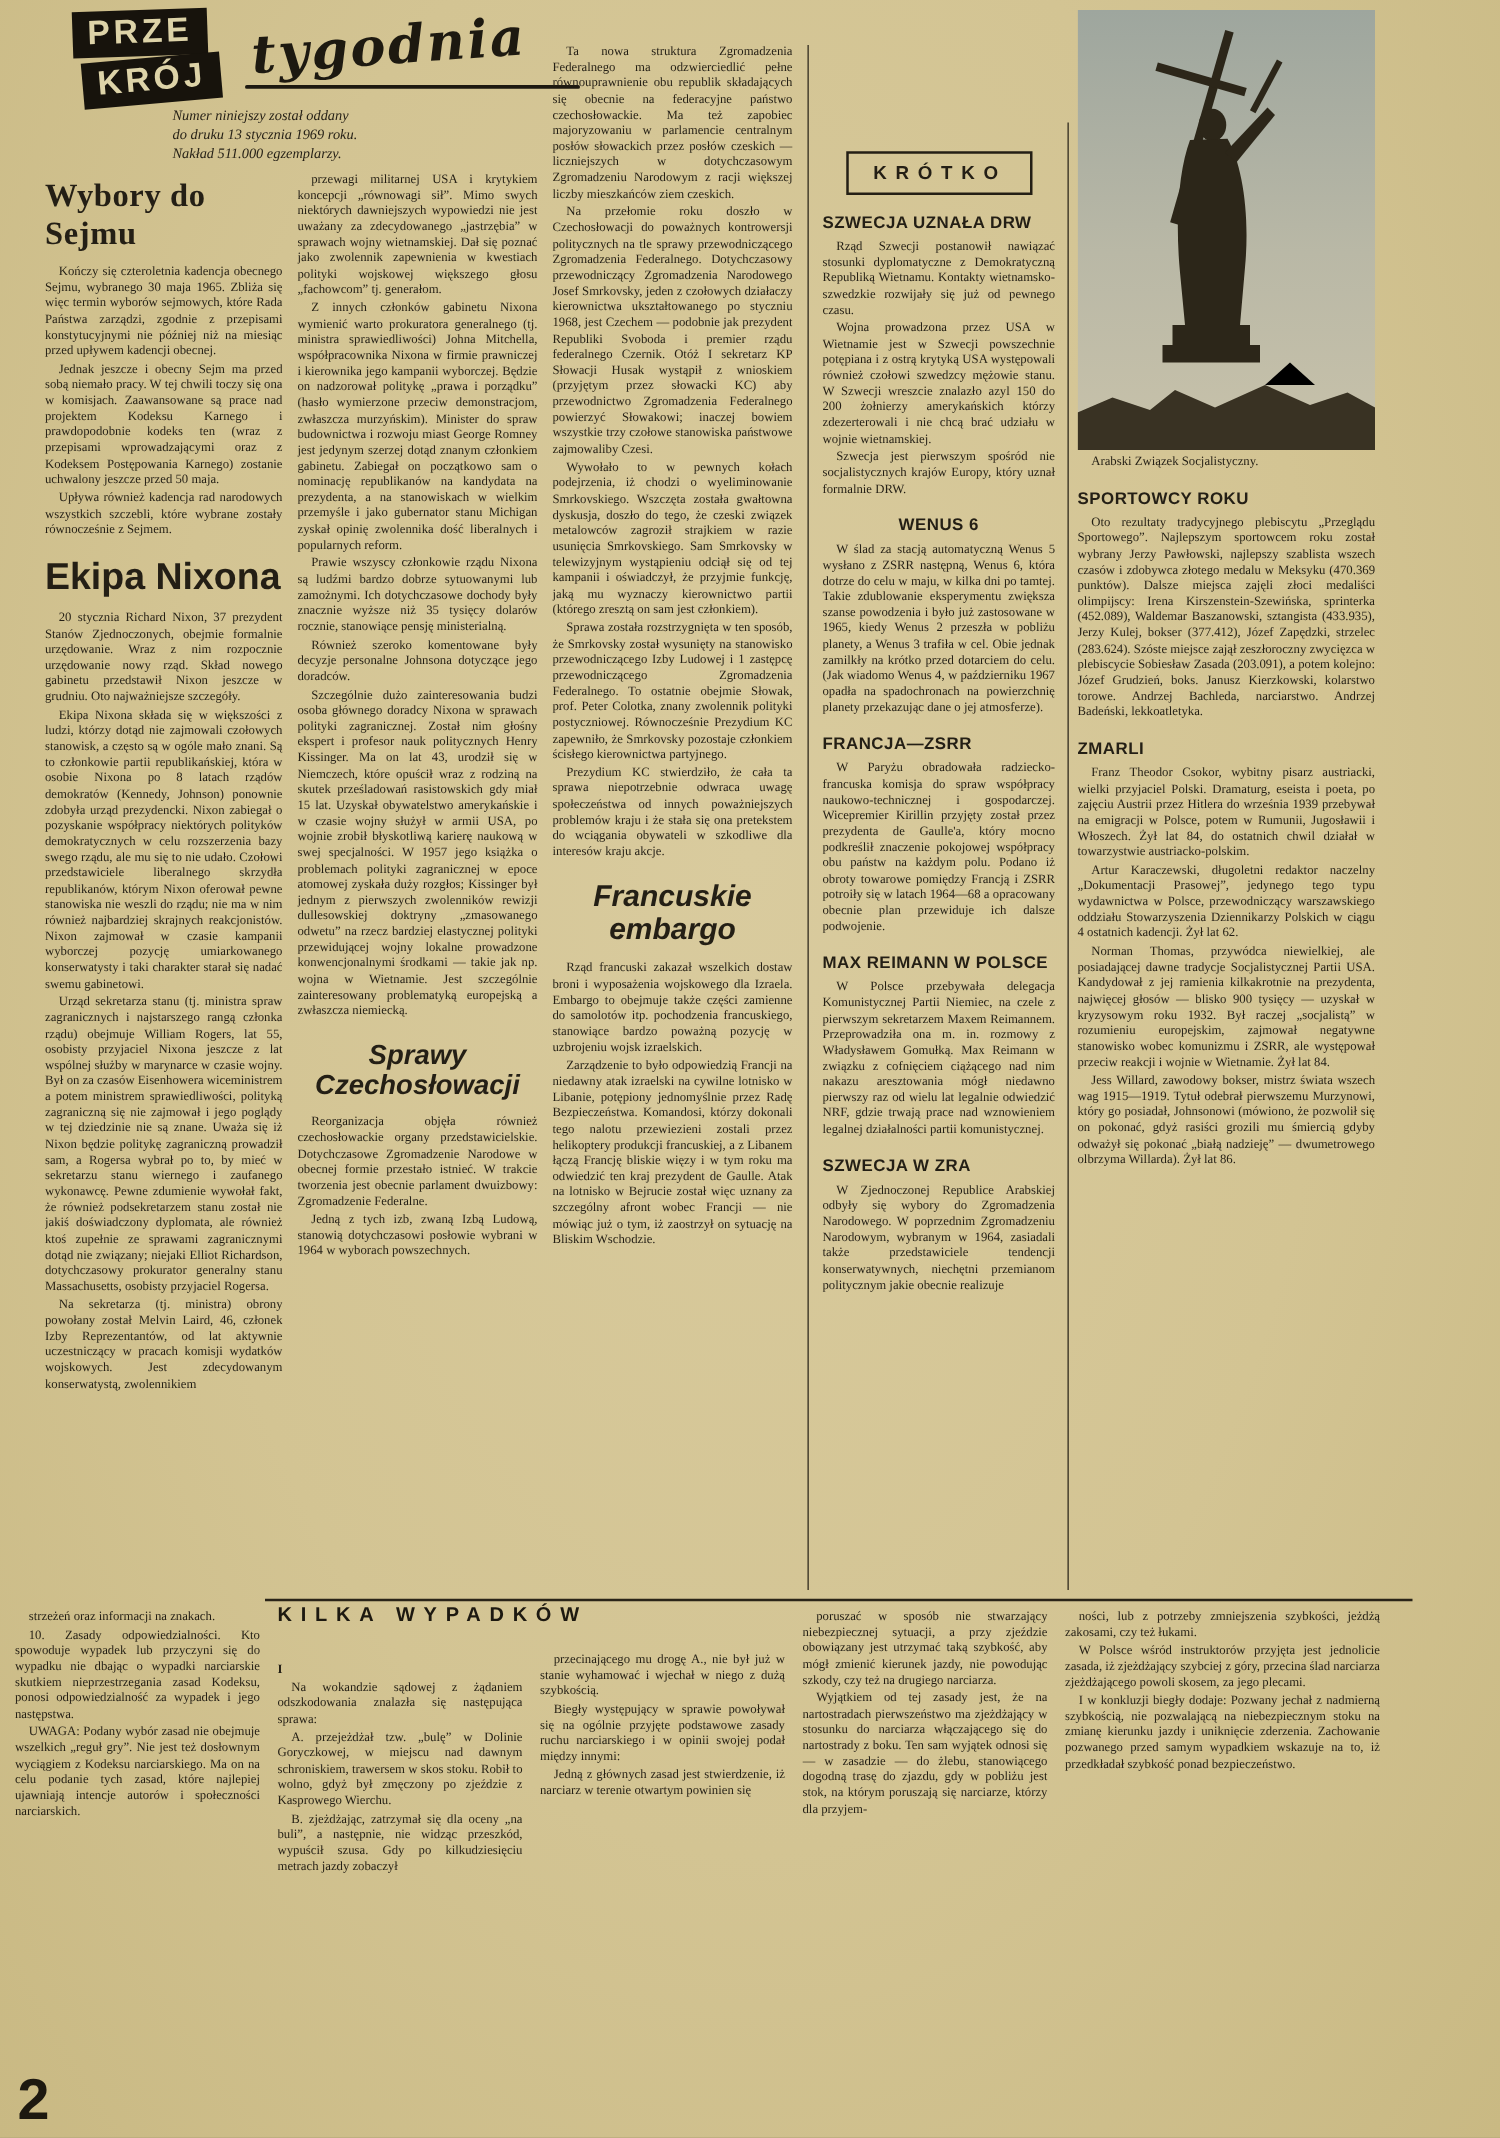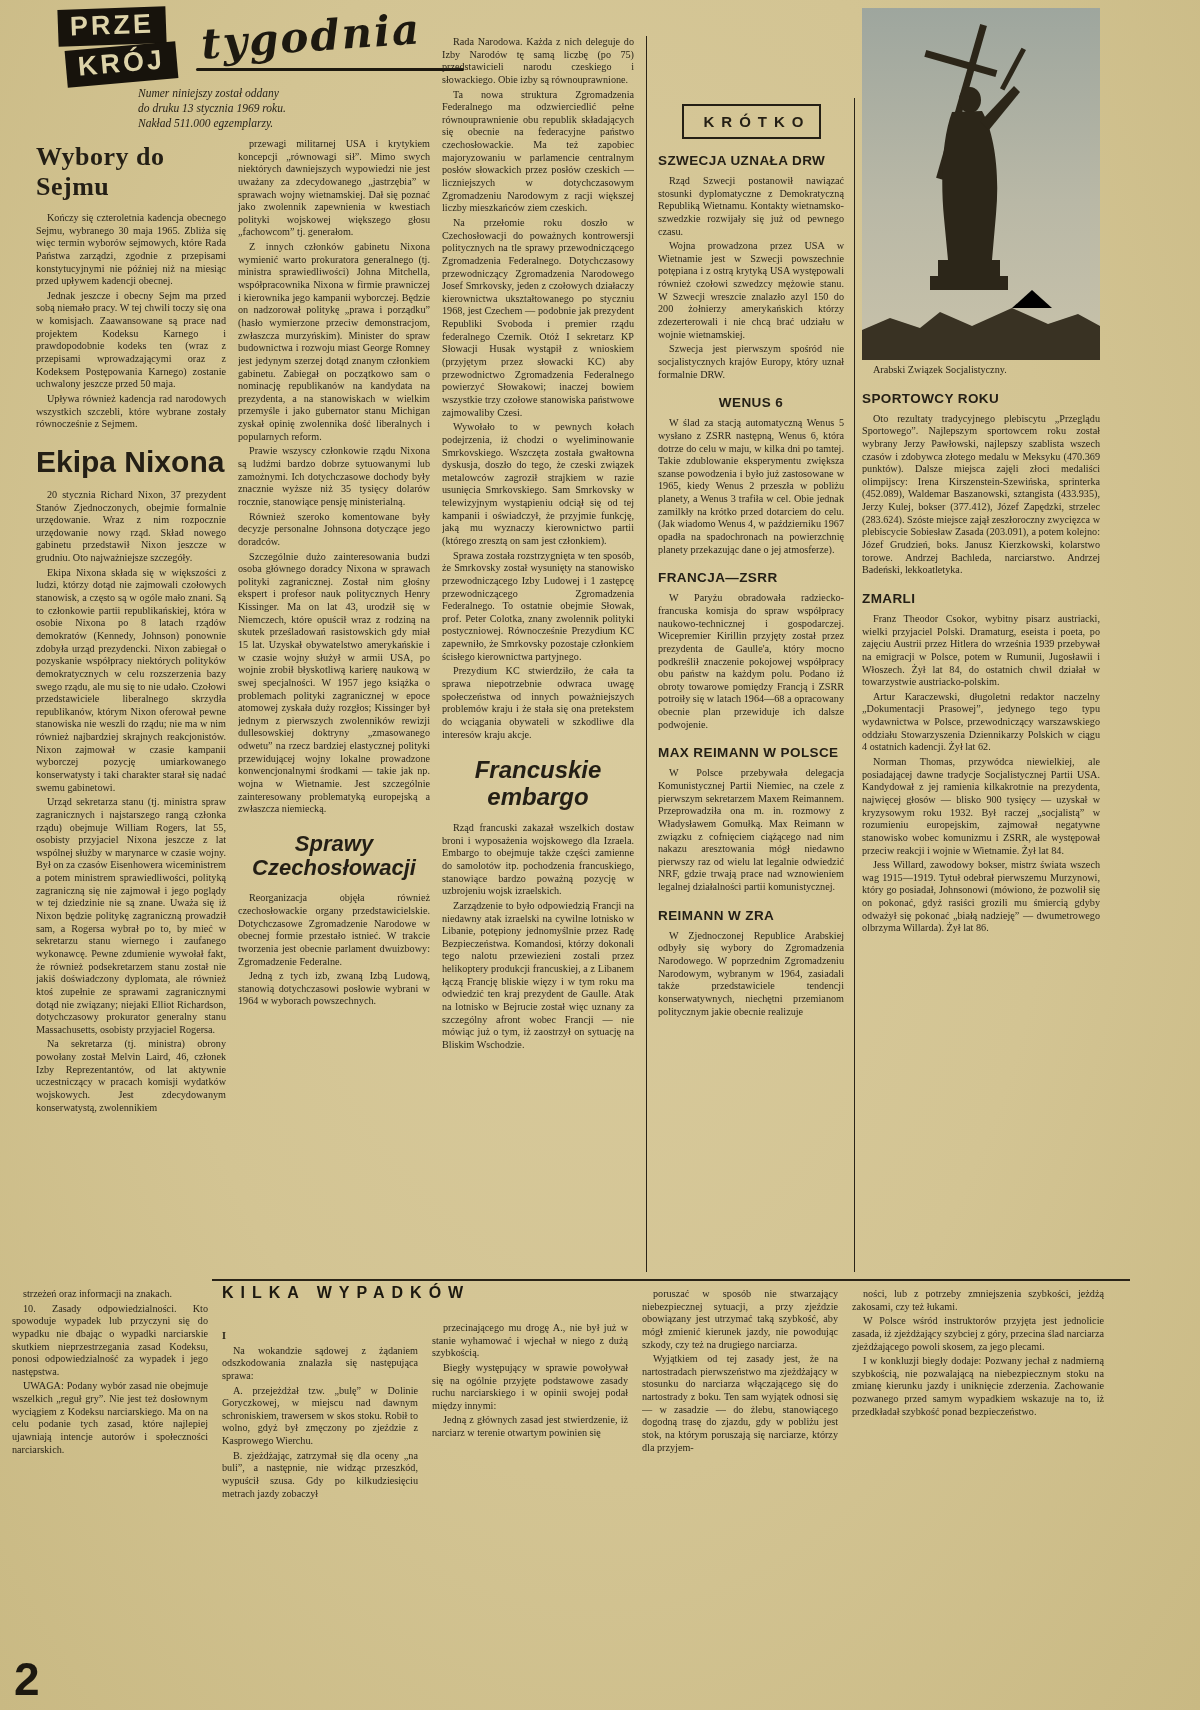--- a/index.html
+++ b/index.html
@@ -39,23 +39,23 @@
   .vrule1 { left:646px; top:36px; height:1236px; }
   .vrule2 { left:854px; top:98px; height:1174px; }
   .hrule-bottom { position:absolute; left:212px; top:1279px; width:918px; height:2px; background:#2a2418; }
   
   .hl-lg { font-family:Liberation Serif, serif; font-weight:bold; font-size:26px; letter-spacing:0.5px; margin:4px 0 10px; }
   .hl-xl { font-family:"Liberation Sans", sans-serif; font-weight:bold; font-size:30px; margin:14px 0 10px; }
   .hl-center { font-family:"Liberation Sans", sans-serif; font-weight:bold; font-size:22px; line-height:1.1; text-align:center; margin:16px 8px 12px;font-style:italic; }
   .hl-sm { font-family:"Liberation Sans", sans-serif; font-weight:bold; font-size:13.5px; letter-spacing:0.4px; margin:14px 0 7px; }
   .hl-sm.center { text-align:center; }
   .krotko-box {
-    border:2.5px solid #241f15; width:fit-content; margin:6px auto 6px;
+    border:2.5px solid #241f15; width:fit-content; margin:23px auto 6px;
     font-family:"Liberation Sans", sans-serif; font-weight:bold; font-size:15px;
-    letter-spacing:7px; padding:7px 8px 7px 20px;
+    letter-spacing:7px; padding:7px 18px 7px 20px;
   }
   
   .photo { width:238px; height:352px; display:block; }
   .caption { margin-top:4px; }
   
   .bcol { position:absolute; top:1288px; overflow:hidden; height:416px; }
   .bcol p { font-size:10.2px; line-height:1.24; text-align:justify; text-indent:11px; margin-bottom:2px; }
   .b1 { left:12px;  width:196px; }
   .b2 { left:222px; width:196px; top:1330px; height:374px; }
   .b3 { left:432px; width:196px; top:1322px; height:382px; }
@@ -119,21 +119,20 @@
       </div>
     <h2 class="hl-center">Sprawy Czechosłowacji</h2>
     <div class="body-text">
         <p>Reorganizacja objęła również czechosłowackie organy przedstawicielskie. Dotychczasowe Zgromadzenie Narodowe w obecnej formie przestało istnieć. W trakcie tworzenia jest obecnie parlament dwuizbowy: Zgromadzenie Federalne.</p>
         <p>Jedną z tych izb, zwaną Izbą Ludową, stanowią dotychczasowi posłowie wybrani w 1964 w wyborach powszechnych.</p>
       </div>
   </div>
 
   <div class="col col3">
     <div class="body-text">
-        <p>Rada Narodowa. Każda z nich deleguje do Izby Narodów tę samą liczbę (po 75) przedstawicieli narodu czeskiego i słowackiego. Obie izby są równouprawnione.</p>
         <p>Ta nowa struktura Zgromadzenia Federalnego ma odzwierciedlić pełne równouprawnienie obu republik składających się obecnie na federacyjne państwo czechosłowackie. Ma też zapobiec majoryzowaniu w parlamencie centralnym posłów słowackich przez posłów czeskich — liczniejszych w dotychczasowym Zgromadzeniu Narodowym z racji większej liczby mieszkańców ziem czeskich.</p>
         <p>Na przełomie roku doszło w Czechosłowacji do poważnych kontrowersji politycznych na tle sprawy przewodniczącego Zgromadzenia Federalnego. Dotychczasowy przewodniczący Zgromadzenia Narodowego Josef Smrkovsky, jeden z czołowych działaczy kierownictwa ukształtowanego po styczniu 1968, jest Czechem — podobnie jak prezydent Republiki Svoboda i premier rządu federalnego Czernik. Otóż I sekretarz KP Słowacji Husak wystąpił z wnioskiem (przyjętym przez słowacki KC) aby przewodnictwo Zgromadzenia Federalnego powierzyć Słowakowi; inaczej bowiem wszystkie trzy czołowe stanowiska państwowe zajmowaliby Czesi.</p>
         <p>Wywołało to w pewnych kołach podejrzenia, iż chodzi o wyeliminowanie Smrkovskiego. Wszczęta została gwałtowna dyskusja, doszło do tego, że czeski związek metalowców zagroził strajkiem w razie usunięcia Smrkovskiego. Sam Smrkovsky w telewizyjnym wystąpieniu odciął się od tej kampanii i oświadczył, że przyjmie funkcję, jaką mu wyznaczy kierownictwo partii (którego zresztą on sam jest członkiem).</p>
         <p>Sprawa została rozstrzygnięta w ten sposób, że Smrkovsky został wysunięty na stanowisko przewodniczącego Izby Ludowej i 1 zastępcę przewodniczącego Zgromadzenia Federalnego. To ostatnie obejmie Słowak, prof. Peter Colotka, znany zwolennik polityki postyczniowej. Równocześnie Prezydium KC zapewniło, że Smrkovsky pozostaje członkiem ścisłego kierownictwa partyjnego.</p>
         <p>Prezydium KC stwierdziło, że cała ta sprawa niepotrzebnie odwraca uwagę społeczeństwa od innych poważniejszych problemów kraju i że stała się ona pretekstem do wciągania obywateli w szkodliwe dla interesów kraju akcje.</p>
       </div>
     <h2 class="hl-center" style="font-size:24px;">Francuskie embargo</h2>
     <div class="body-text">
         <p>Rząd francuski zakazał wszelkich dostaw broni i wyposażenia wojskowego dla Izraela. Embargo to obejmuje także części zamienne do samolotów itp. pochodzenia francuskiego, stanowiące bardzo poważną pozycję w uzbrojeniu wojsk izraelskich.</p>
         <p>Zarządzenie to było odpowiedzią Francji na niedawny atak izraelski na cywilne lotnisko w Libanie, potępiony jednomyślnie przez Radę Bezpieczeństwa. Komandosi, którzy dokonali tego nalotu przewiezieni zostali przez helikoptery produkcji francuskiej, a z Libanem łączą Francję bliskie więzy i w tym roku ma odwiedzić ten kraj prezydent de Gaulle. Atak na lotnisko w Bejrucie został więc uznany za szczególny afront wobec Francji — nie mówiąc już o tym, iż zaostrzył on sytuację na Bliskim Wschodzie.</p>
@@ -153,21 +152,21 @@
         <p>W ślad za stacją automatyczną Wenus 5 wysłano z ZSRR następną, Wenus 6, która dotrze do celu w maju, w kilka dni po tamtej. Takie zdublowanie eksperymentu zwiększa szanse powodzenia i było już zastosowane w 1965, kiedy Wenus 2 przeszła w pobliżu planety, a Wenus 3 trafiła w cel. Obie jednak zamilkły na krótko przed dotarciem do celu. (Jak wiadomo Wenus 4, w październiku 1967 opadła na spadochronach na powierzchnię planety przekazując dane o jej atmosferze).</p>
       </div>
     <h3 class="hl-sm">FRANCJA—ZSRR</h3>
     <div class="body-text">
         <p>W Paryżu obradowała radziecko-francuska komisja do spraw współpracy naukowo-technicznej i gospodarczej. Wicepremier Kirillin przyjęty został przez prezydenta de Gaulle'a, który mocno podkreślił znaczenie pokojowej współpracy obu państw na każdym polu. Podano iż obroty towarowe pomiędzy Francją i ZSRR potroiły się w latach 1964—68 a opracowany obecnie plan przewiduje ich dalsze podwojenie.</p>
       </div>
     <h3 class="hl-sm">MAX REIMANN W POLSCE</h3>
     <div class="body-text">
         <p>W Polsce przebywała delegacja Komunistycznej Partii Niemiec, na czele z pierwszym sekretarzem Maxem Reimannem. Przeprowadziła ona m. in. rozmowy z Władysławem Gomułką. Max Reimann w związku z cofnięciem ciążącego nad nim nakazu aresztowania mógł niedawno pierwszy raz od wielu lat legalnie odwiedzić NRF, gdzie trwają prace nad wznowieniem legalnej działalności partii komunistycznej.</p>
       </div>
-    <h3 class="hl-sm">REIMANN W ZRA</h3>
+    <h3 class="hl-sm">SZWECJA W ZRA</h3>
     <div class="body-text">
         <p>W Zjednoczonej Republice Arabskiej odbyły się wybory do Zgromadzenia Narodowego. W poprzednim Zgromadzeniu Narodowym, wybranym w 1964, zasiadali także przedstawiciele tendencji konserwatywnych, niechętni przemianom politycznym jakie obecnie realizuje</p>
       </div>
   </div>
 
   <div class="col col5">
     <svg class="photo" viewBox="0 0 238 352" role="img">
       <defs>
         <linearGradient id="sky" x1="0" y1="0" x2="0" y2="1">
           <stop offset="0" stop-color="#9ea69e"></stop>

